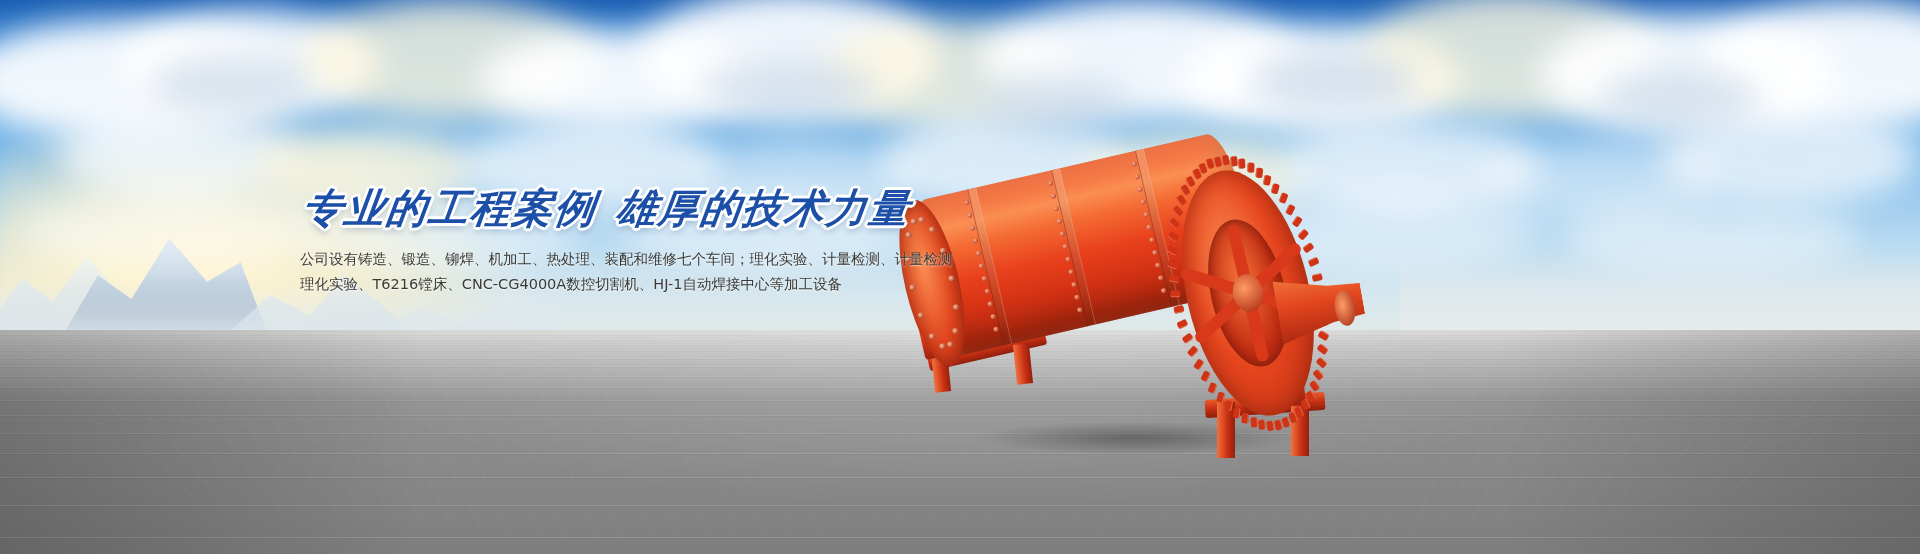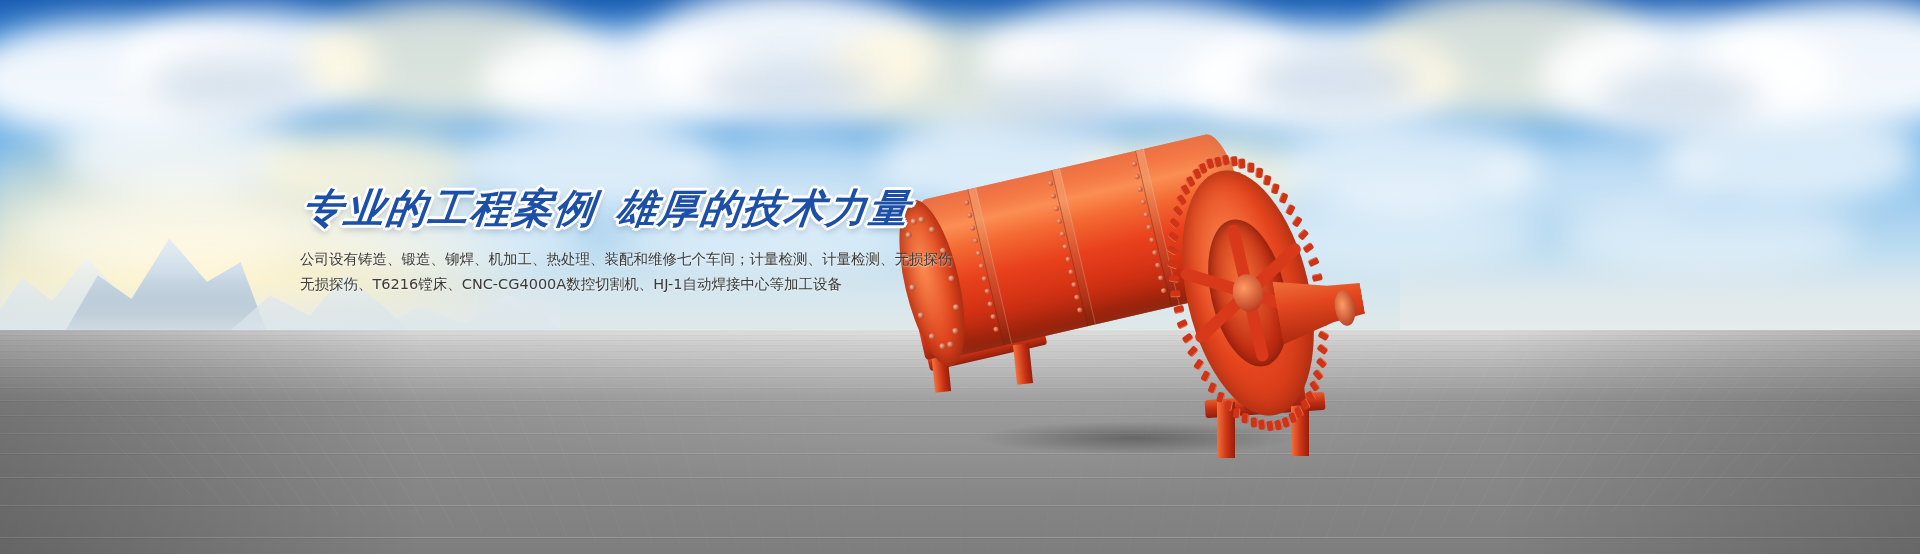--- a/index.html
+++ b/index.html
@@ -495,18 +495,18 @@
 
     <div class="cone"></div>
     <div class="cone-ring"></div>
   </div>
 
   <div class="copy">
     <div class="headline">
       <span>专业的工程案例</span><span class="gap"></span><span>雄厚的技术力量</span>
     </div>
     <div class="body-copy">
-      <p>公司设有铸造、锻造、铆焊、机加工、热处理、装配和维修七个车间；计量检测、计量检测、无损探伤</p>
-      <p>无损探伤、T6216镗床、CNC-CG4000A数控切割机、HJ-1自动焊接中心等加工设备</p>
+      <p>公司设有铸造、锻造、铆焊、机加工、热处理、装配和维修七个车间；理化实验、计量检测、计量检测</p>
+      <p>理化实验、T6216镗床、CNC-CG4000A数控切割机、HJ-1自动焊接中心等加工设备</p>
     </div>
   </div>
 
 </div>
 
 </body></html>

